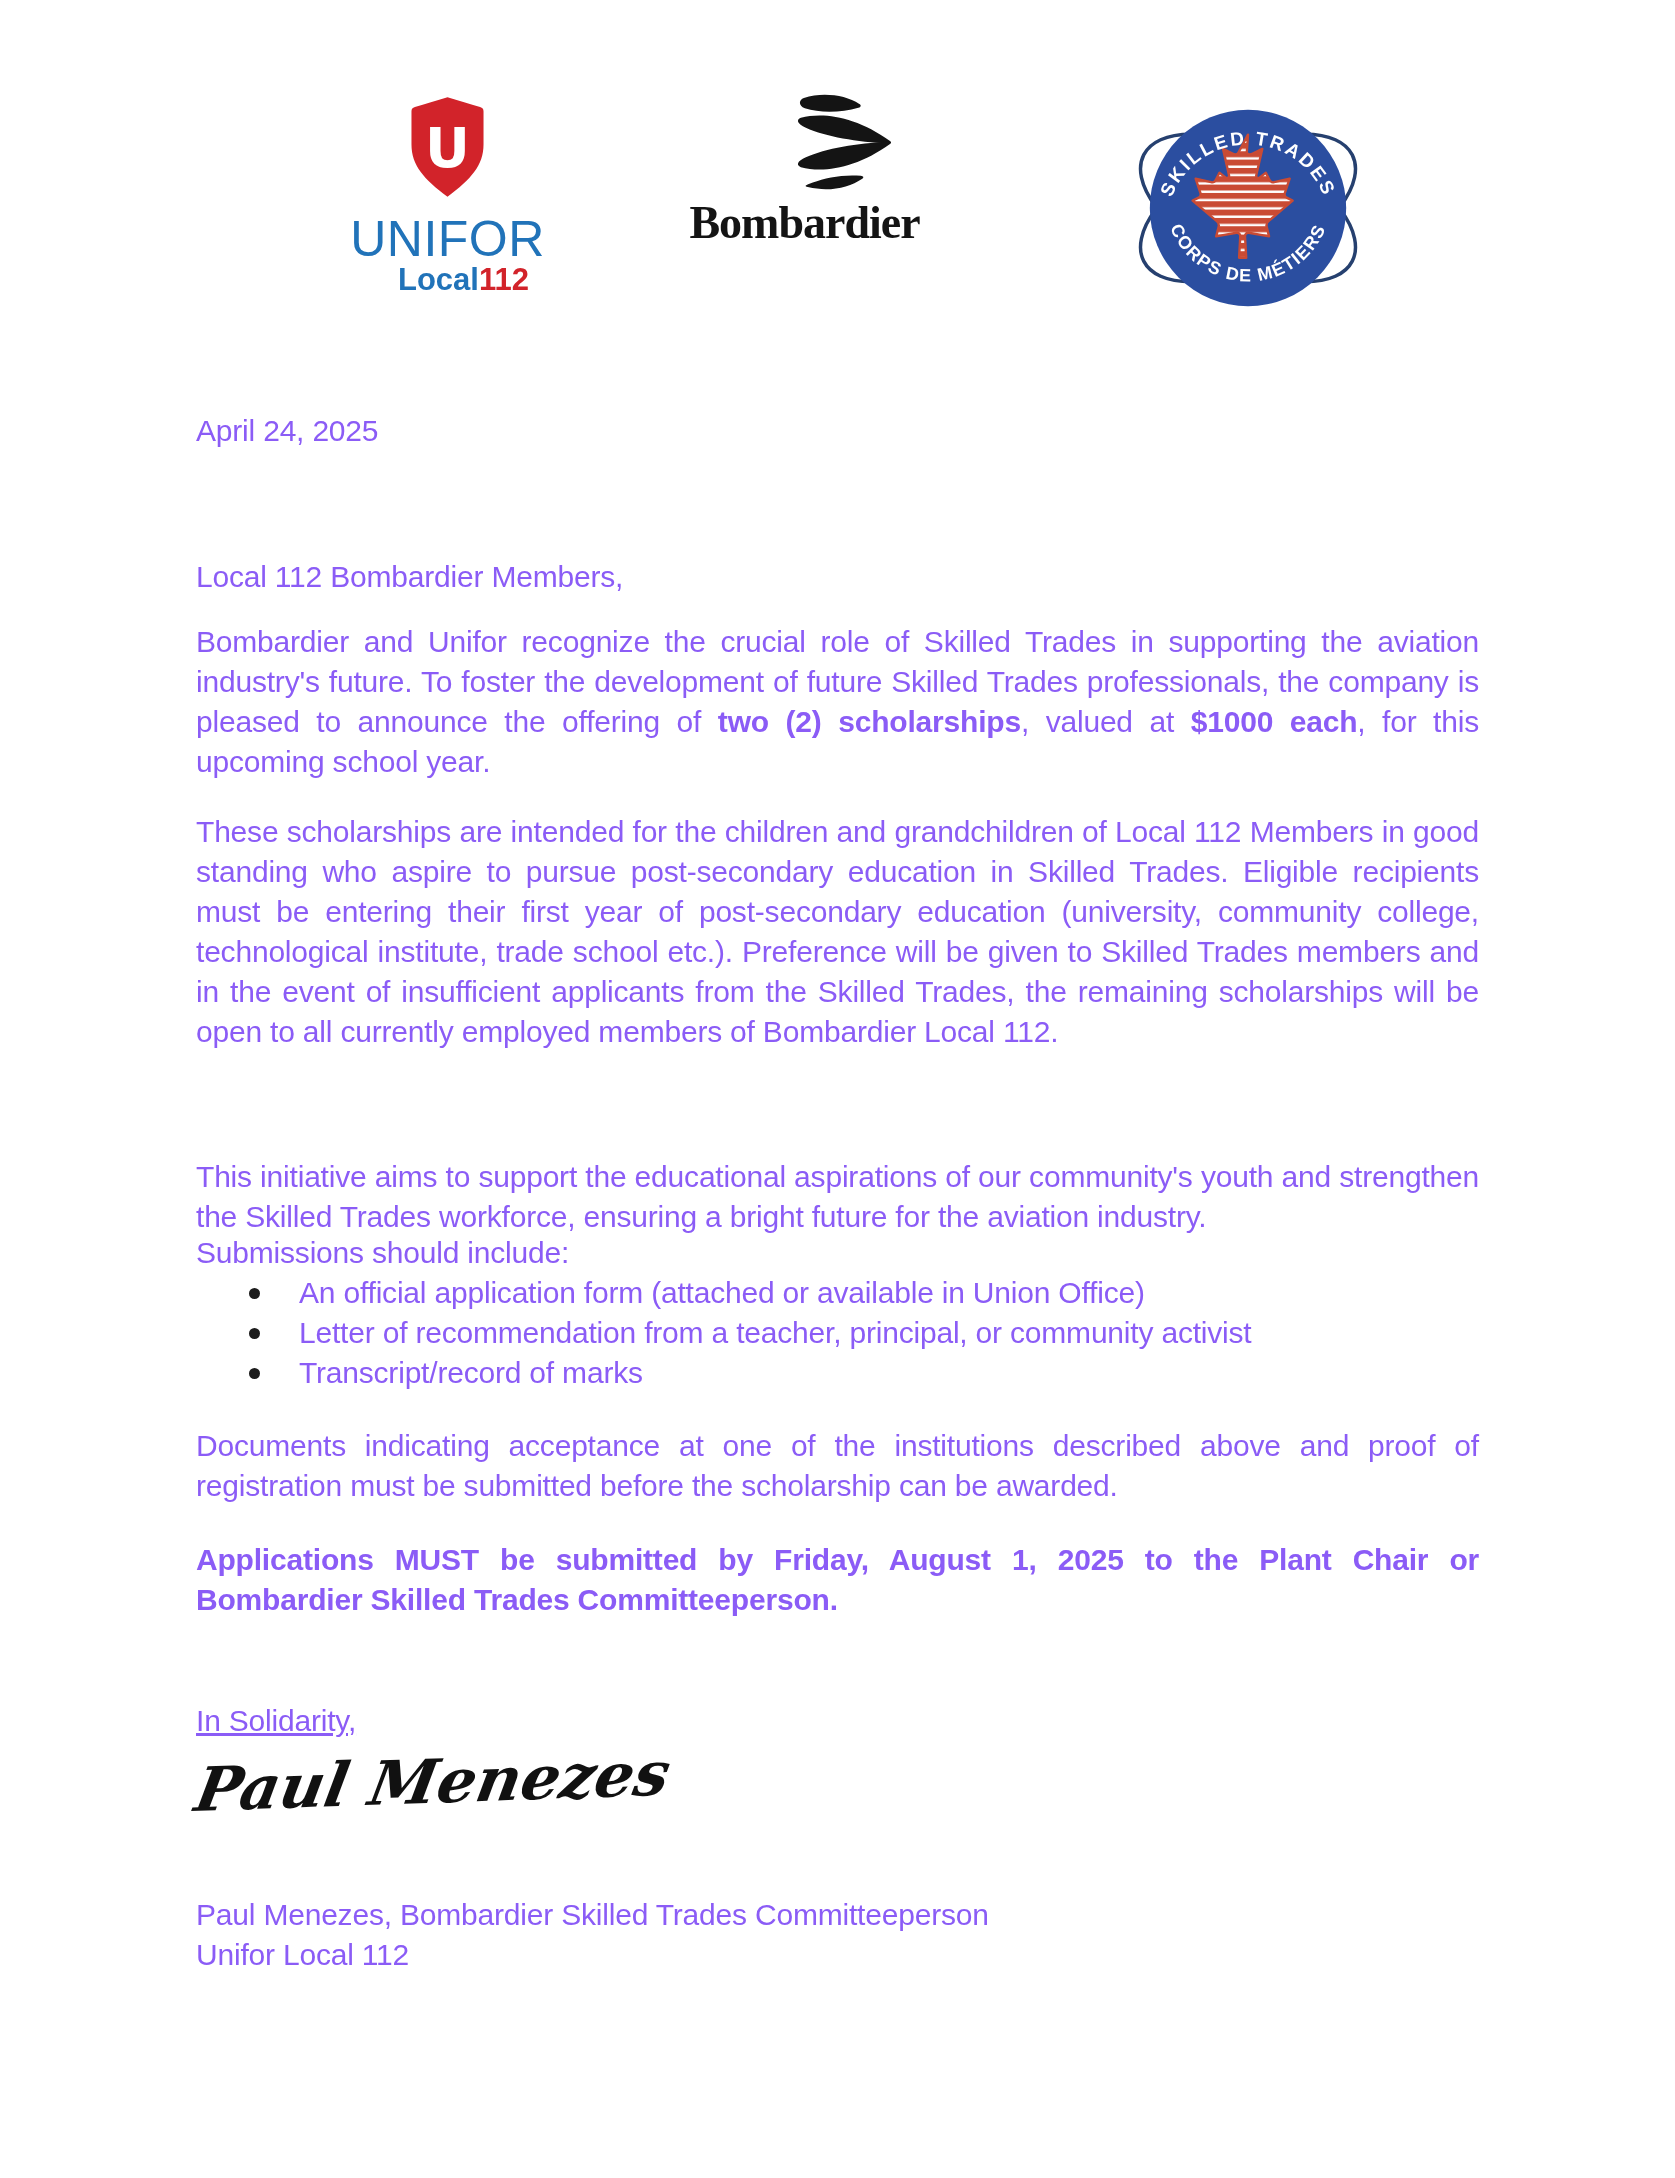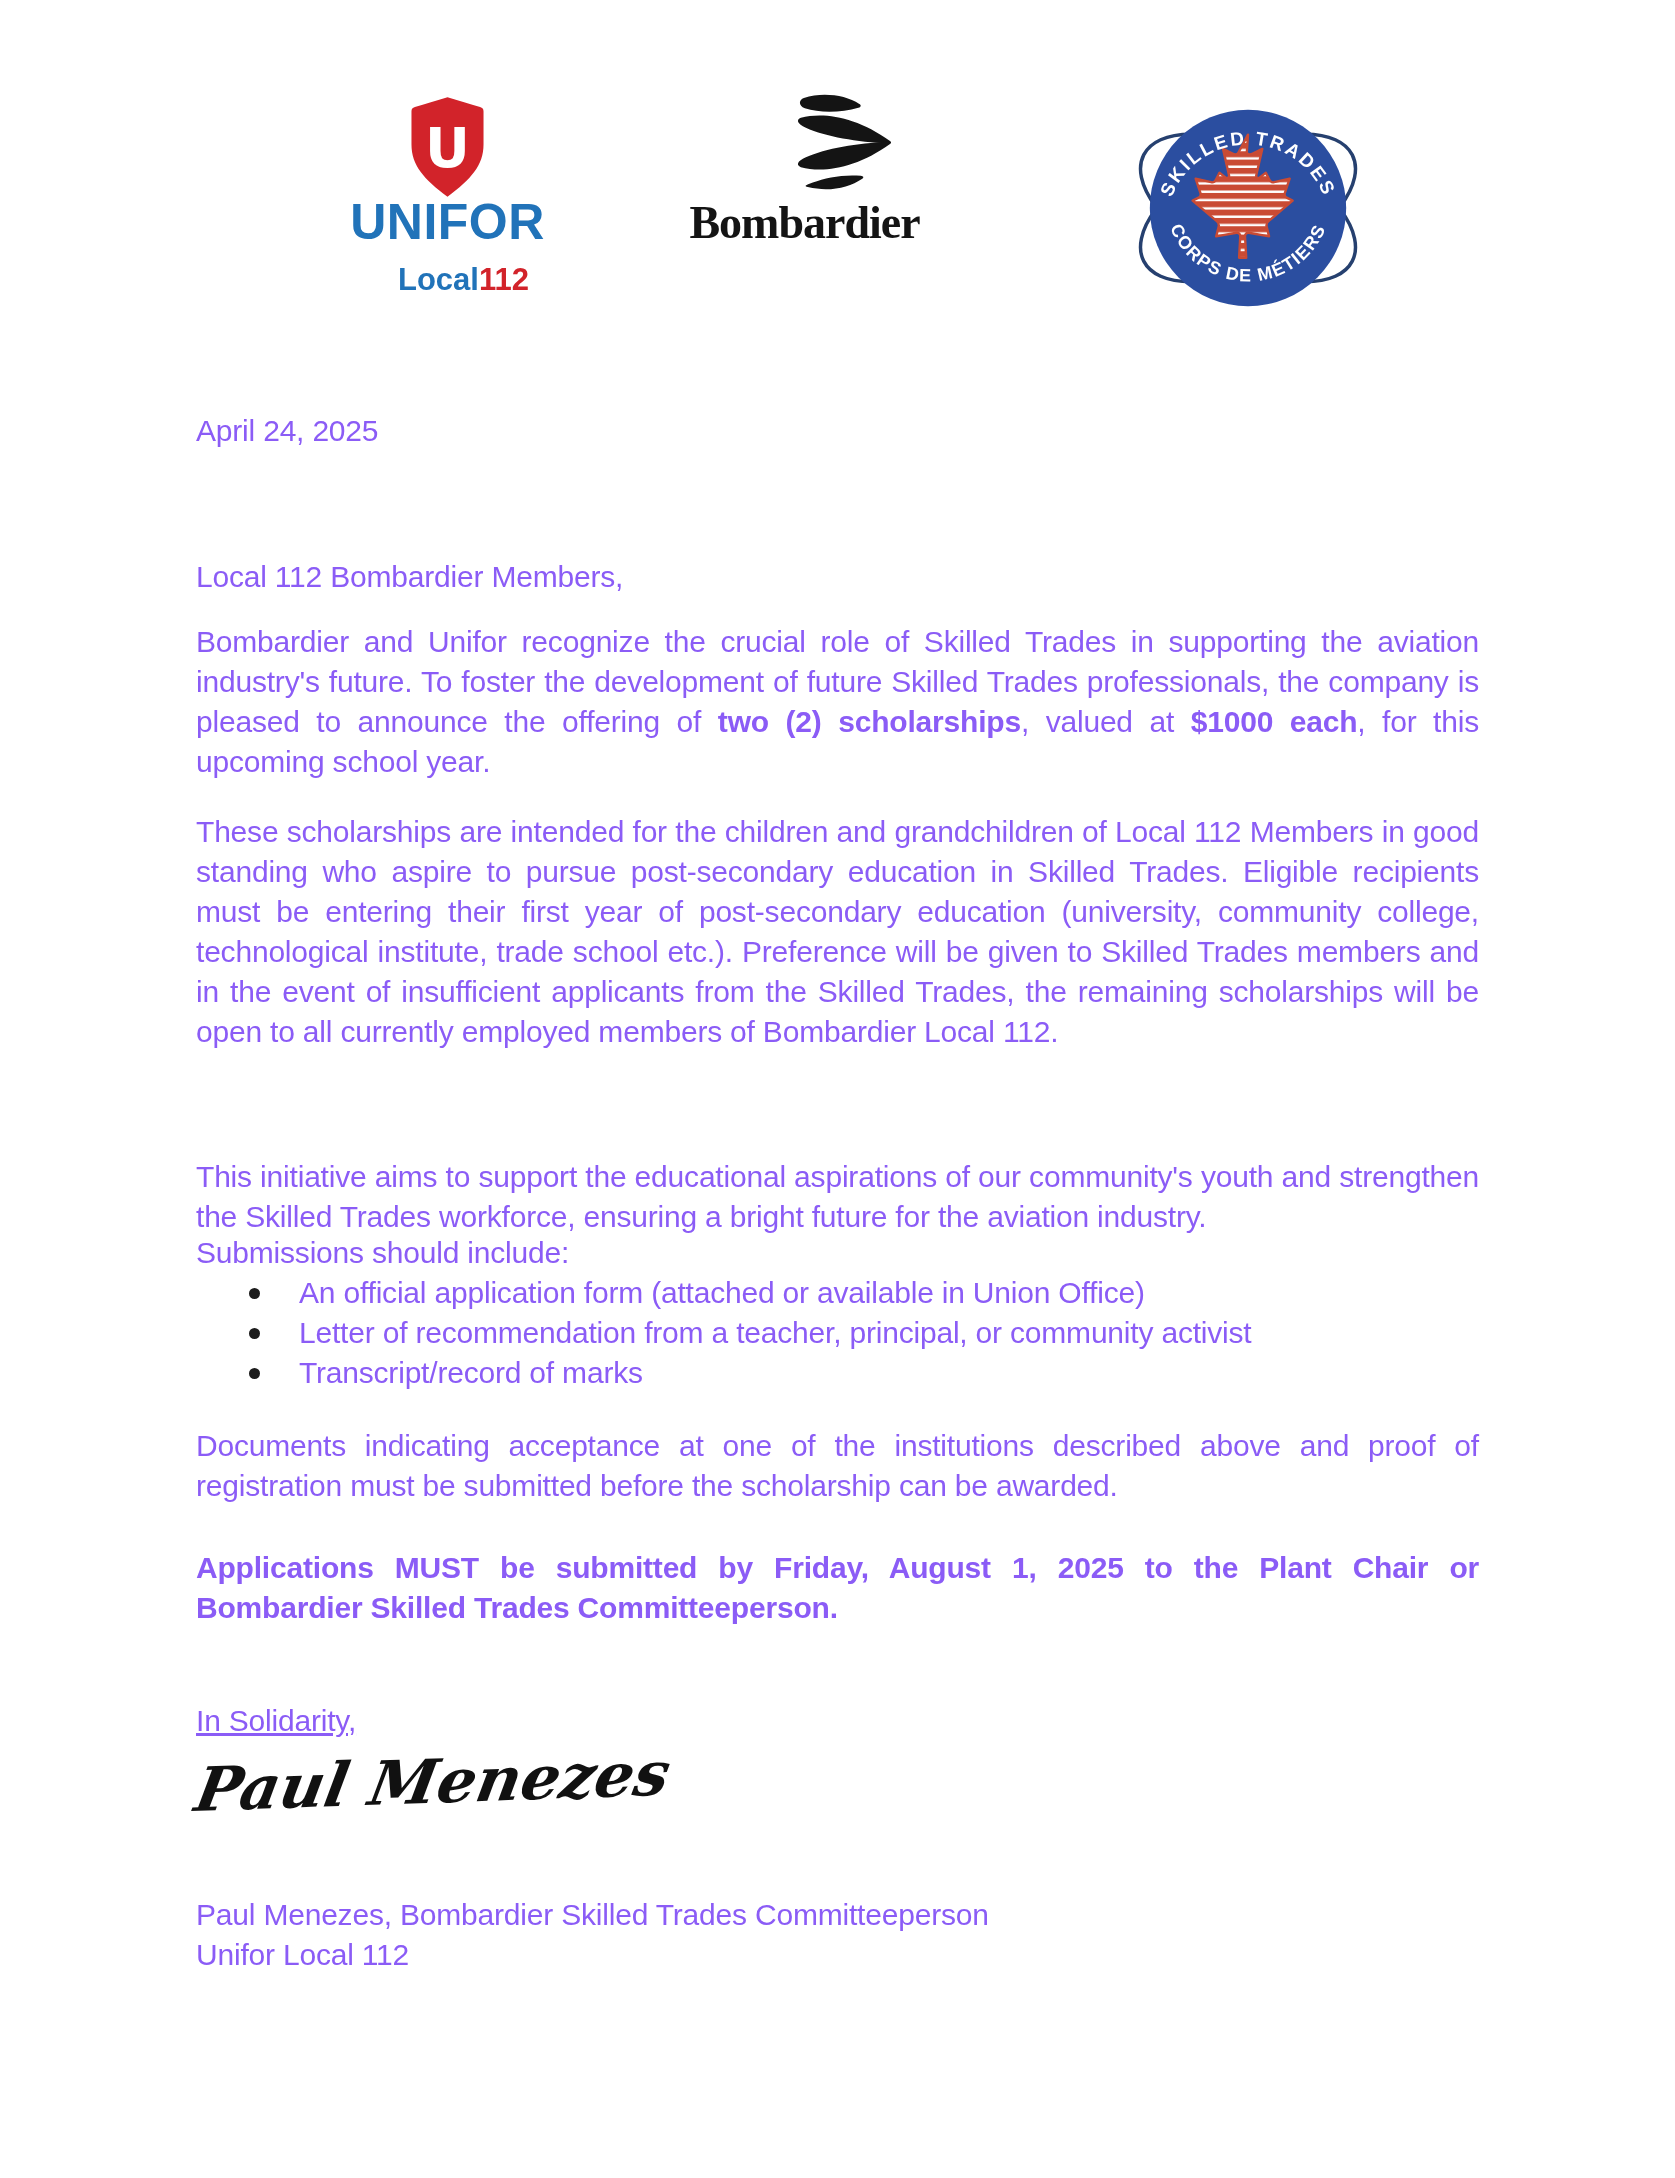--- a/index.html
+++ b/index.html
@@ -17,40 +17,40 @@
   .tb{
     position:absolute;
     left:196px;width:1283px;
     font-size:30px;line-height:40px;
     letter-spacing:-0.2px;
     color:#8b5cf6;
   }
   .just{text-align:justify;}
   .b{font-weight:700;}
   .u{text-decoration-thickness:3px;text-underline-offset:5px;}
-  .bold-par{font-weight:700;margin-top:8px;}
+  .bold-par{font-weight:700;}
   .bullet-row{position:relative;padding-left:103px;line-height:40px;}
   .bullet-dot{
     position:absolute;left:53px;top:15px;
     width:11px;height:11px;border-radius:50%;
     background:#1c1c1c;
   }
   .signature{
     position:absolute;left:190px;top:1754px;
     font-family:"DejaVu Serif", serif;
     font-style:italic;font-weight:700;
     font-size:61px;color:#111;
     transform:skewX(-12deg) rotate(-2deg);
     transform-origin:left bottom;
     white-space:nowrap;
   }
   
   .unifor-wordmark{
-    position:absolute;left:309px;top:197px;width:277px;
-    text-align:center;font-size:50px;font-weight:700;
+    position:absolute;left:309px;top:214px;width:277px;
+    text-align:center;font-size:50px;font-weight:400;
     letter-spacing:0.5px;color:#2173b9;line-height:51px;
   }
   .unifor-local{
     position:absolute;left:325px;top:263px;width:277px;
     text-align:center;font-size:31px;font-weight:700;line-height:34px;
   }
   .unifor-local .blue{color:#2173b9;}
   .unifor-local .red{color:#d2232a;}
   .bombardier-wordmark{
     position:absolute;left:649px;top:198px;width:311px;

